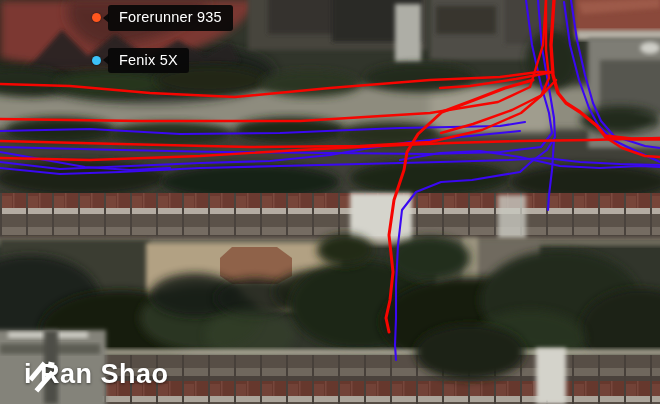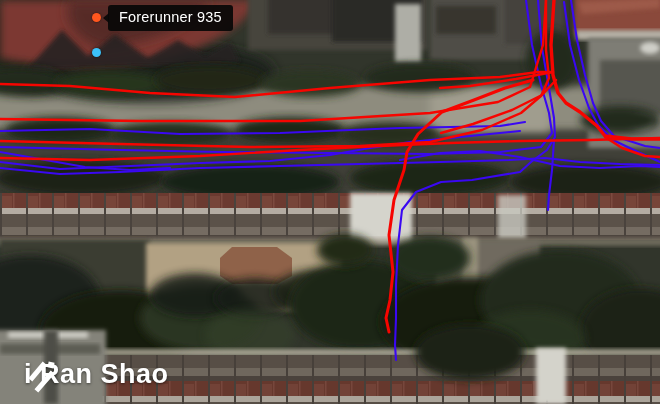--- a/index.html
+++ b/index.html
@@ -158,20 +158,21 @@
       </g>
   </svg>
 
   <div class="legend">
     <div class="legend-item">
       <span class="legend-dot" style="background: rgb(255, 87, 31);"></span>
       <span class="legend-bubble">Forerunner 935</span>
     </div>
     <div class="legend-item">
       <span class="legend-dot" style="background: rgb(60, 194, 249);"></span>
+      <span class="legend-bubble">Fenix 5X</span>
     </div>
   </div>
 
   <div class="logo">
     <svg width="36" height="36" viewBox="0 0 36 36">
       <g stroke="#ffffff" stroke-width="5" stroke-linecap="square" fill="none">
         <path d="M19,6 L8,19"></path>
         <path d="M27,15 L14,30"></path>
       </g>
       <rect x="24" y="3" width="6" height="6" fill="#ffffff" transform="rotate(12 27 6)"></rect>

